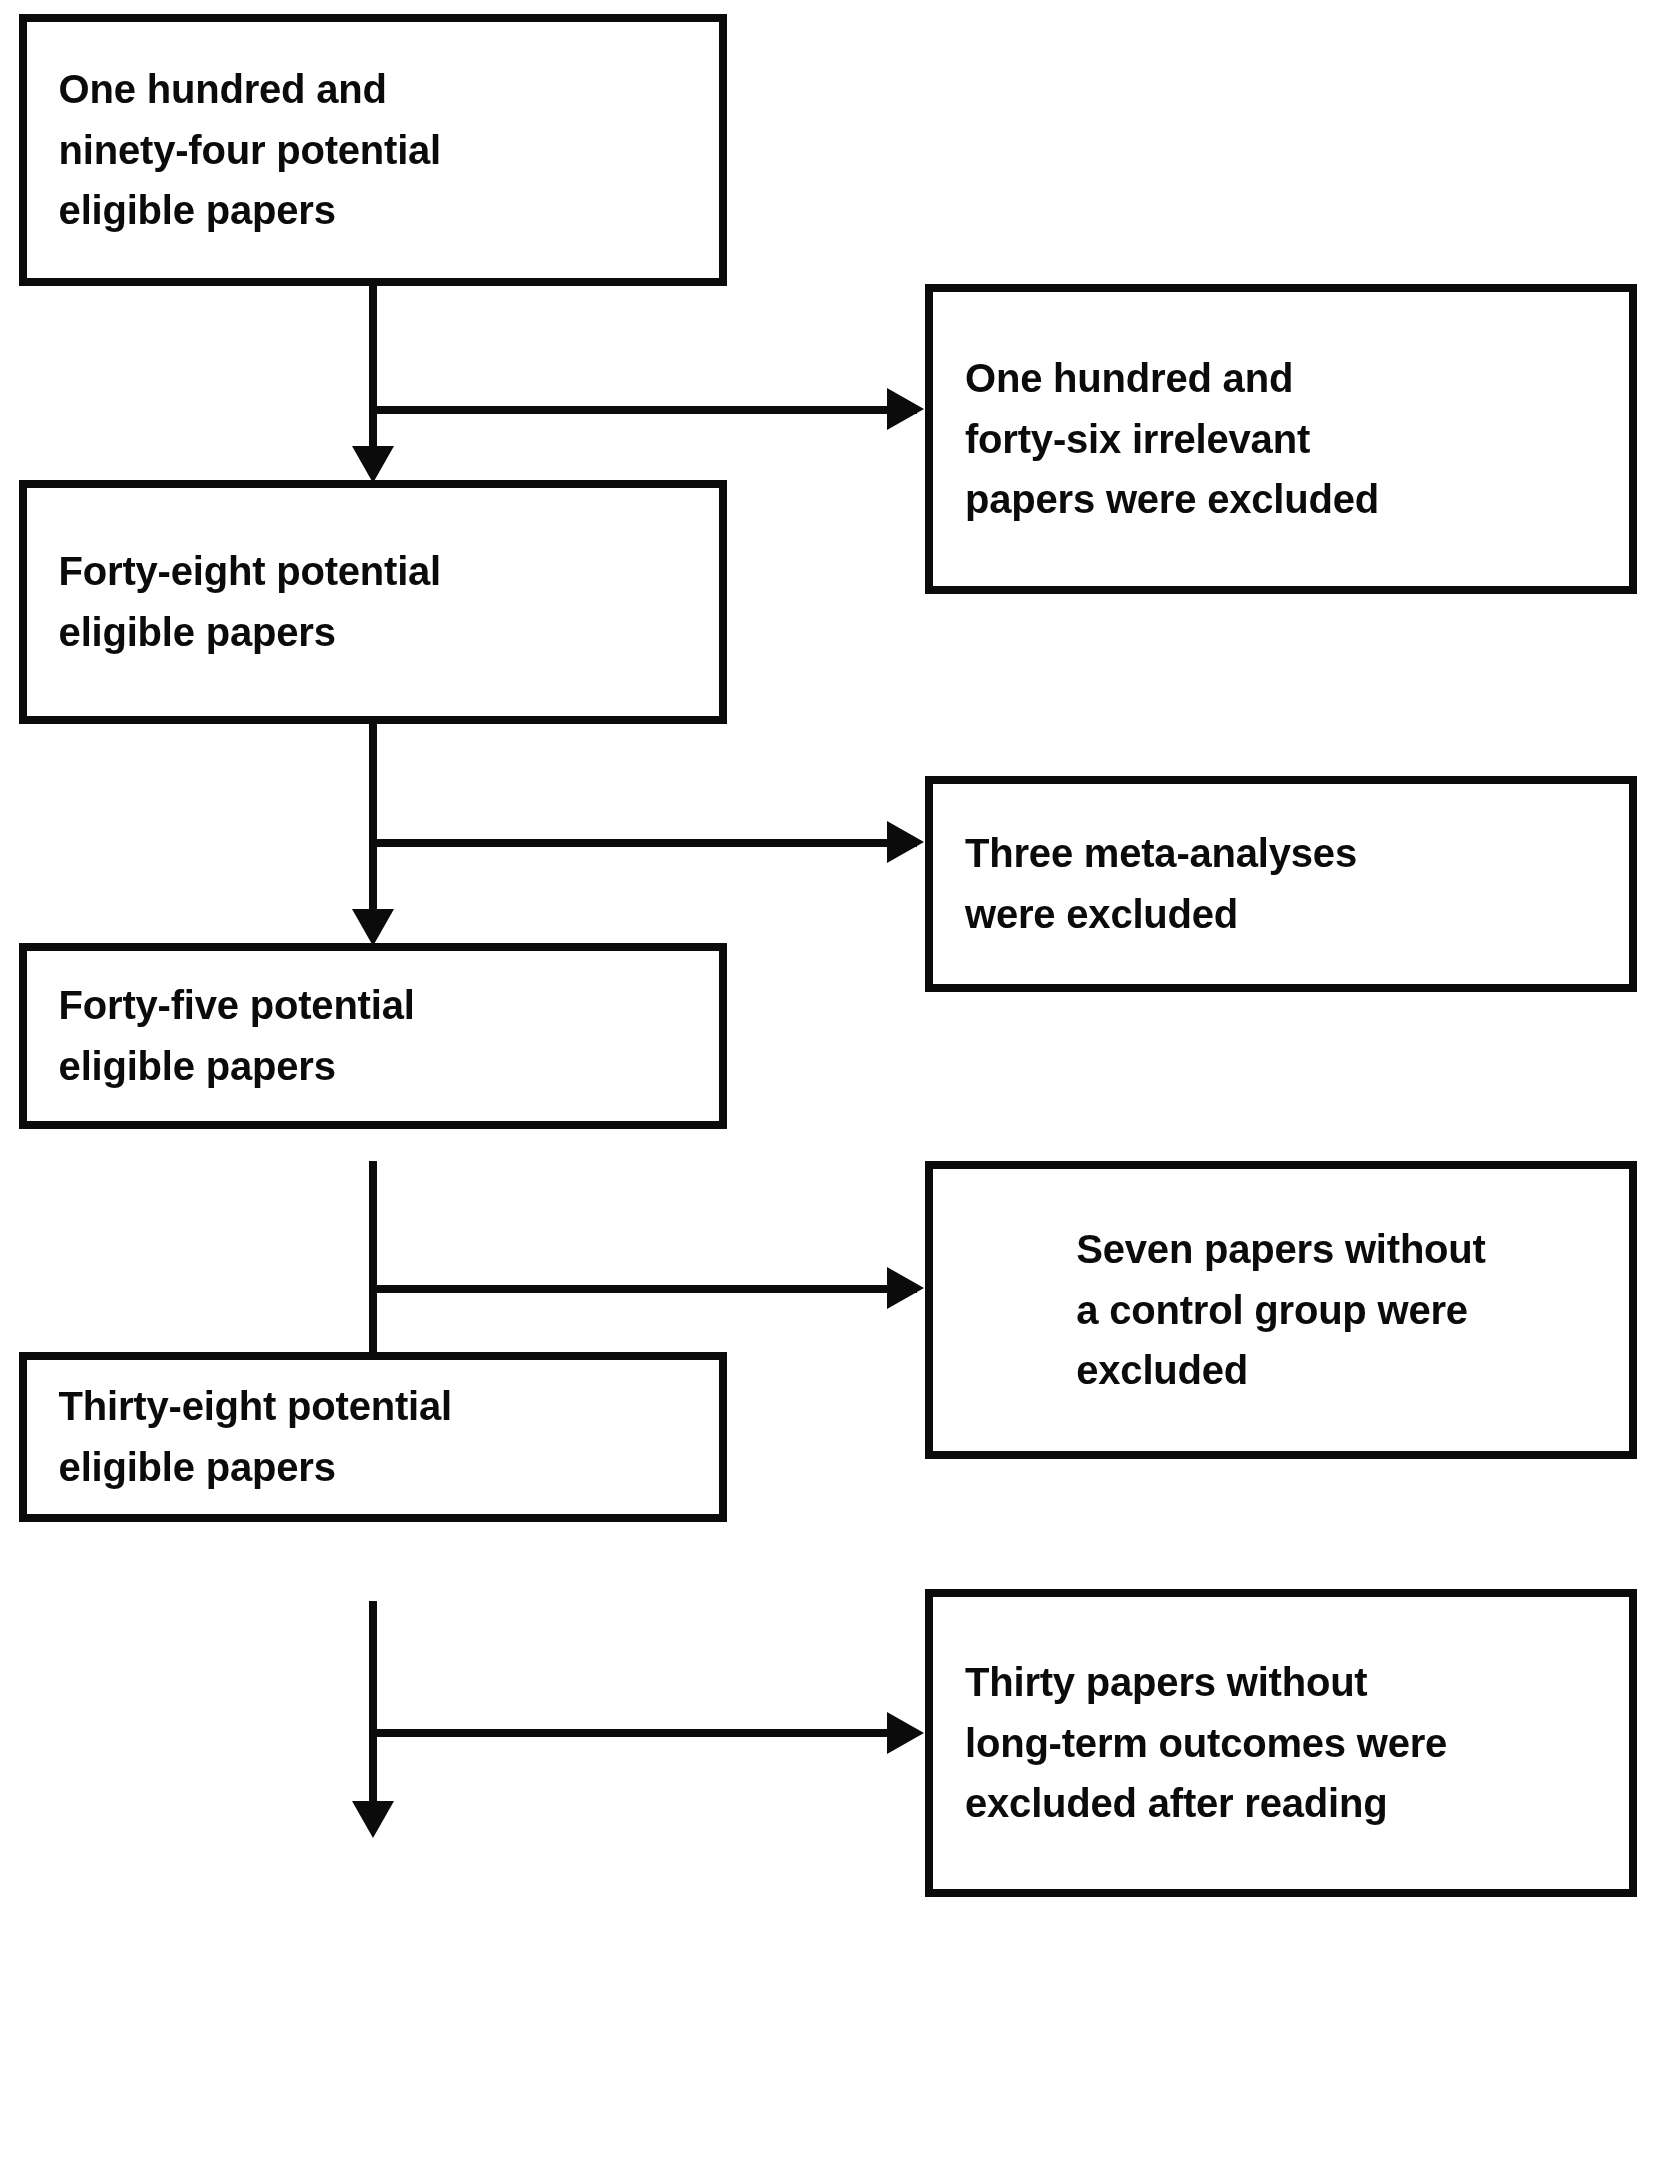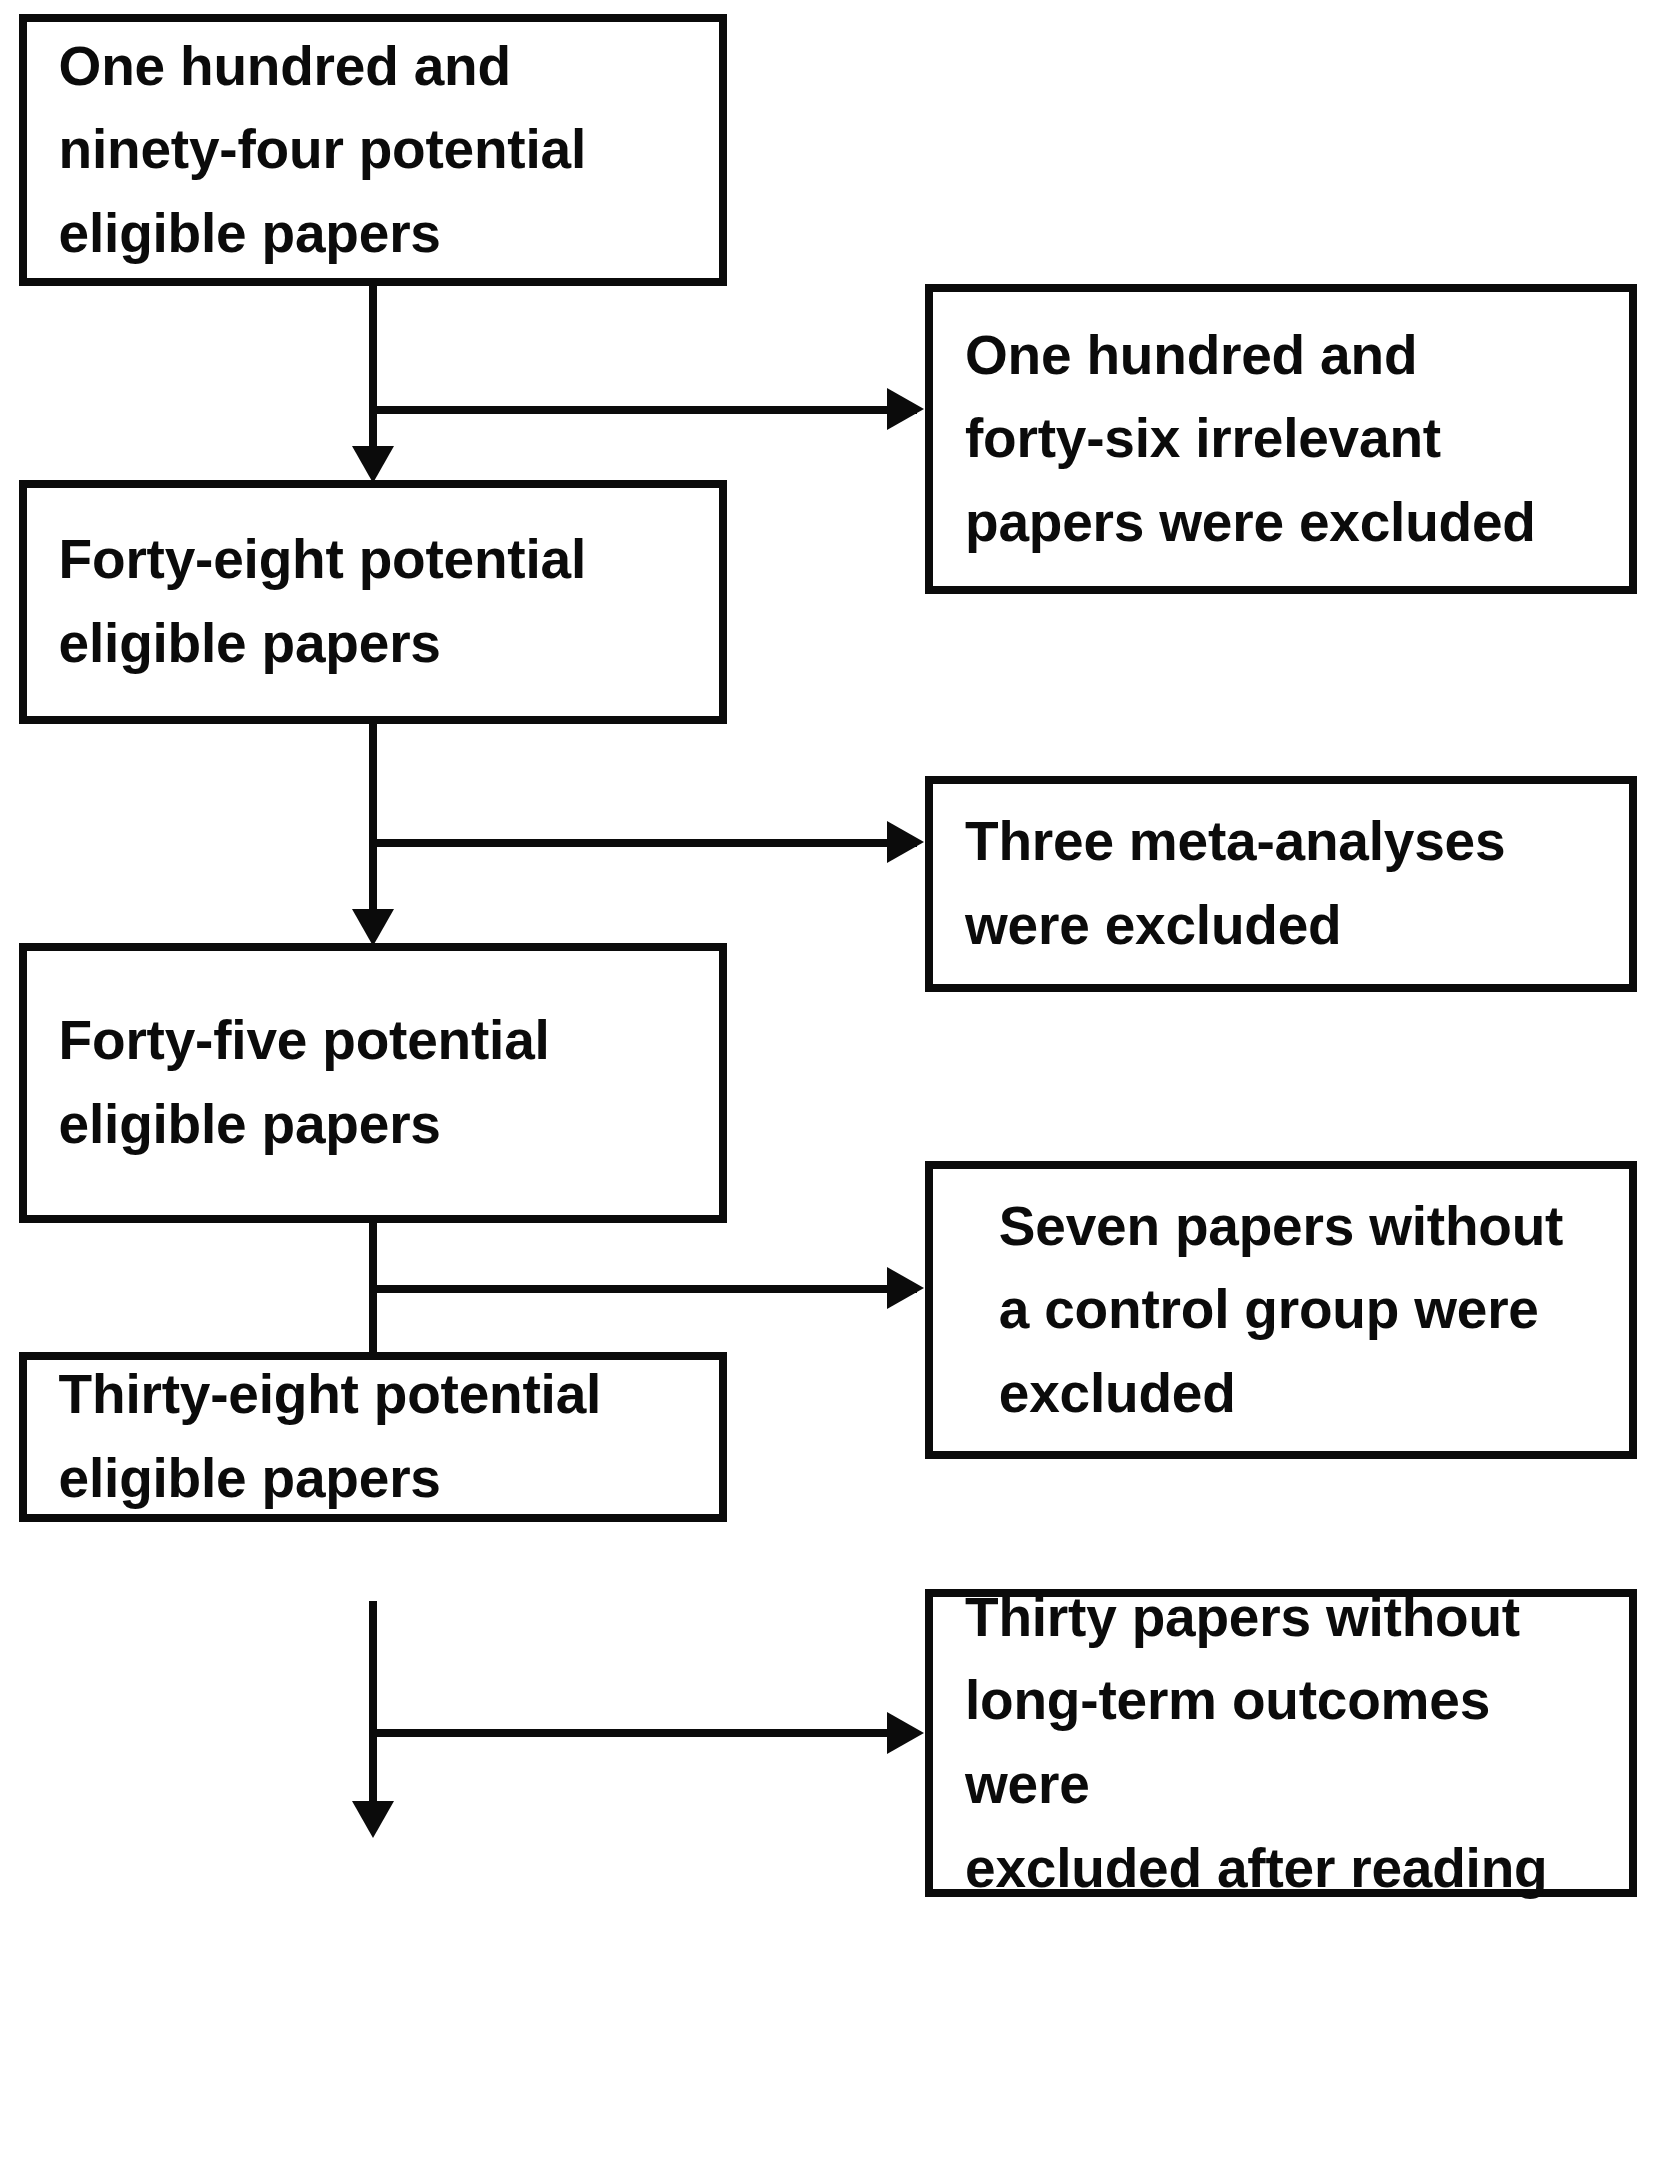--- a/index.html
+++ b/index.html
@@ -24,21 +24,21 @@
     background: #ffffff;
     display: flex;
     flex-direction: column;
     justify-content: center;
     z-index: 3;
   }
 
   .node .txt {
     font-weight: bold;
     color: #0b0b0b;
-    font-size: 55px;
+    font-size: 40px;
     line-height: 1.52;
     letter-spacing: -0.2px;
     white-space: pre-line;
     padding: 0 32px;
   }
 
   .node.left .txt { text-align: left; }
   .node.center .txt { text-align: center; padding: 0 37px; }
 
   
@@ -105,21 +105,21 @@
   <div class="vline" style="left:369px; top:720px; height:198px;"></div>
   <div class="arrow-down" style="left:352px; top:909px;"></div>
   <div class="hline" style="left:373px; top:839px; width:544px;"></div>
   <div class="arrow-right" style="left:887px; top:821px;"></div>
 
   <div class="node left" style="left:925px; top:736px; width:712px; height:216px;margin-top:40px;">
     <div class="txt">Three meta-analyses
 were excluded</div>
   </div>
 
-  <div class="node left" style="left:18.6px; top:943px; width:708px; height:280px;">
+  <div class="node left" style="left:18.6px; top:943px; width:708px; height:186px;">
     <div class="txt">Forty-five potential
 eligible papers</div>
   </div>
 
   <div class="vline" style="left:369px; top:1161px; height:203px;"></div>
   <div class="arrow-down" style="left:352px; top:1355px;"></div>
   <div class="hline" style="left:373px; top:1285px; width:544px;"></div>
   <div class="arrow-right" style="left:887px; top:1267px;"></div>
 
   <div class="node left" style="left:925px; top:1161px; width:712px; height:298px;align-items:center;">

